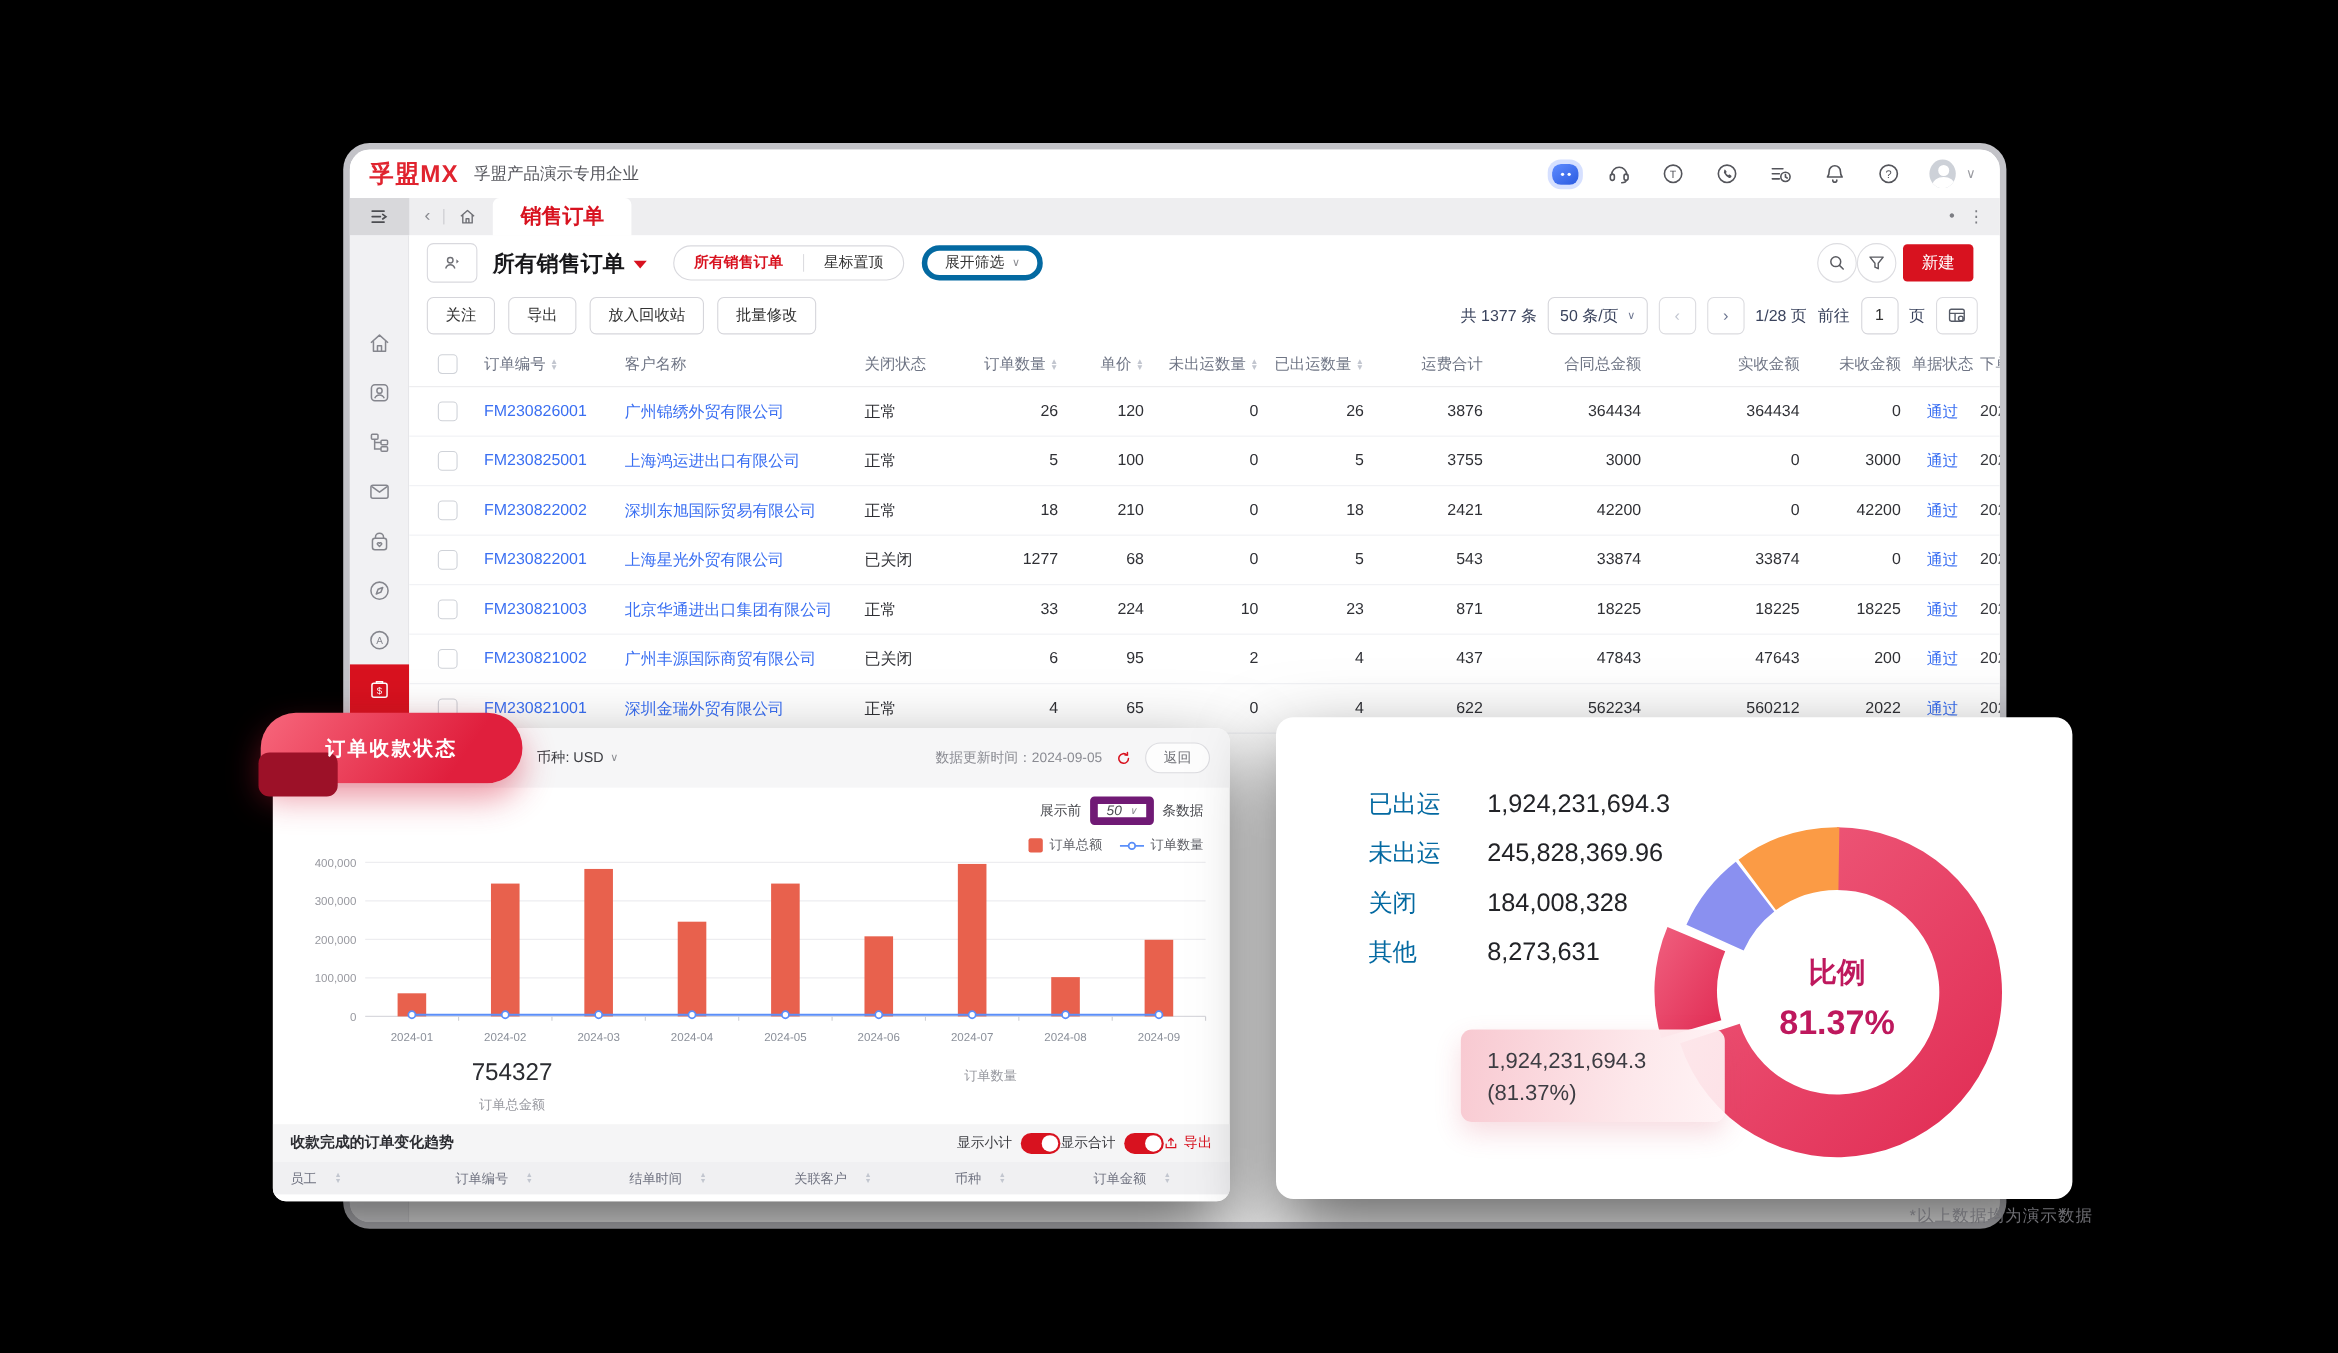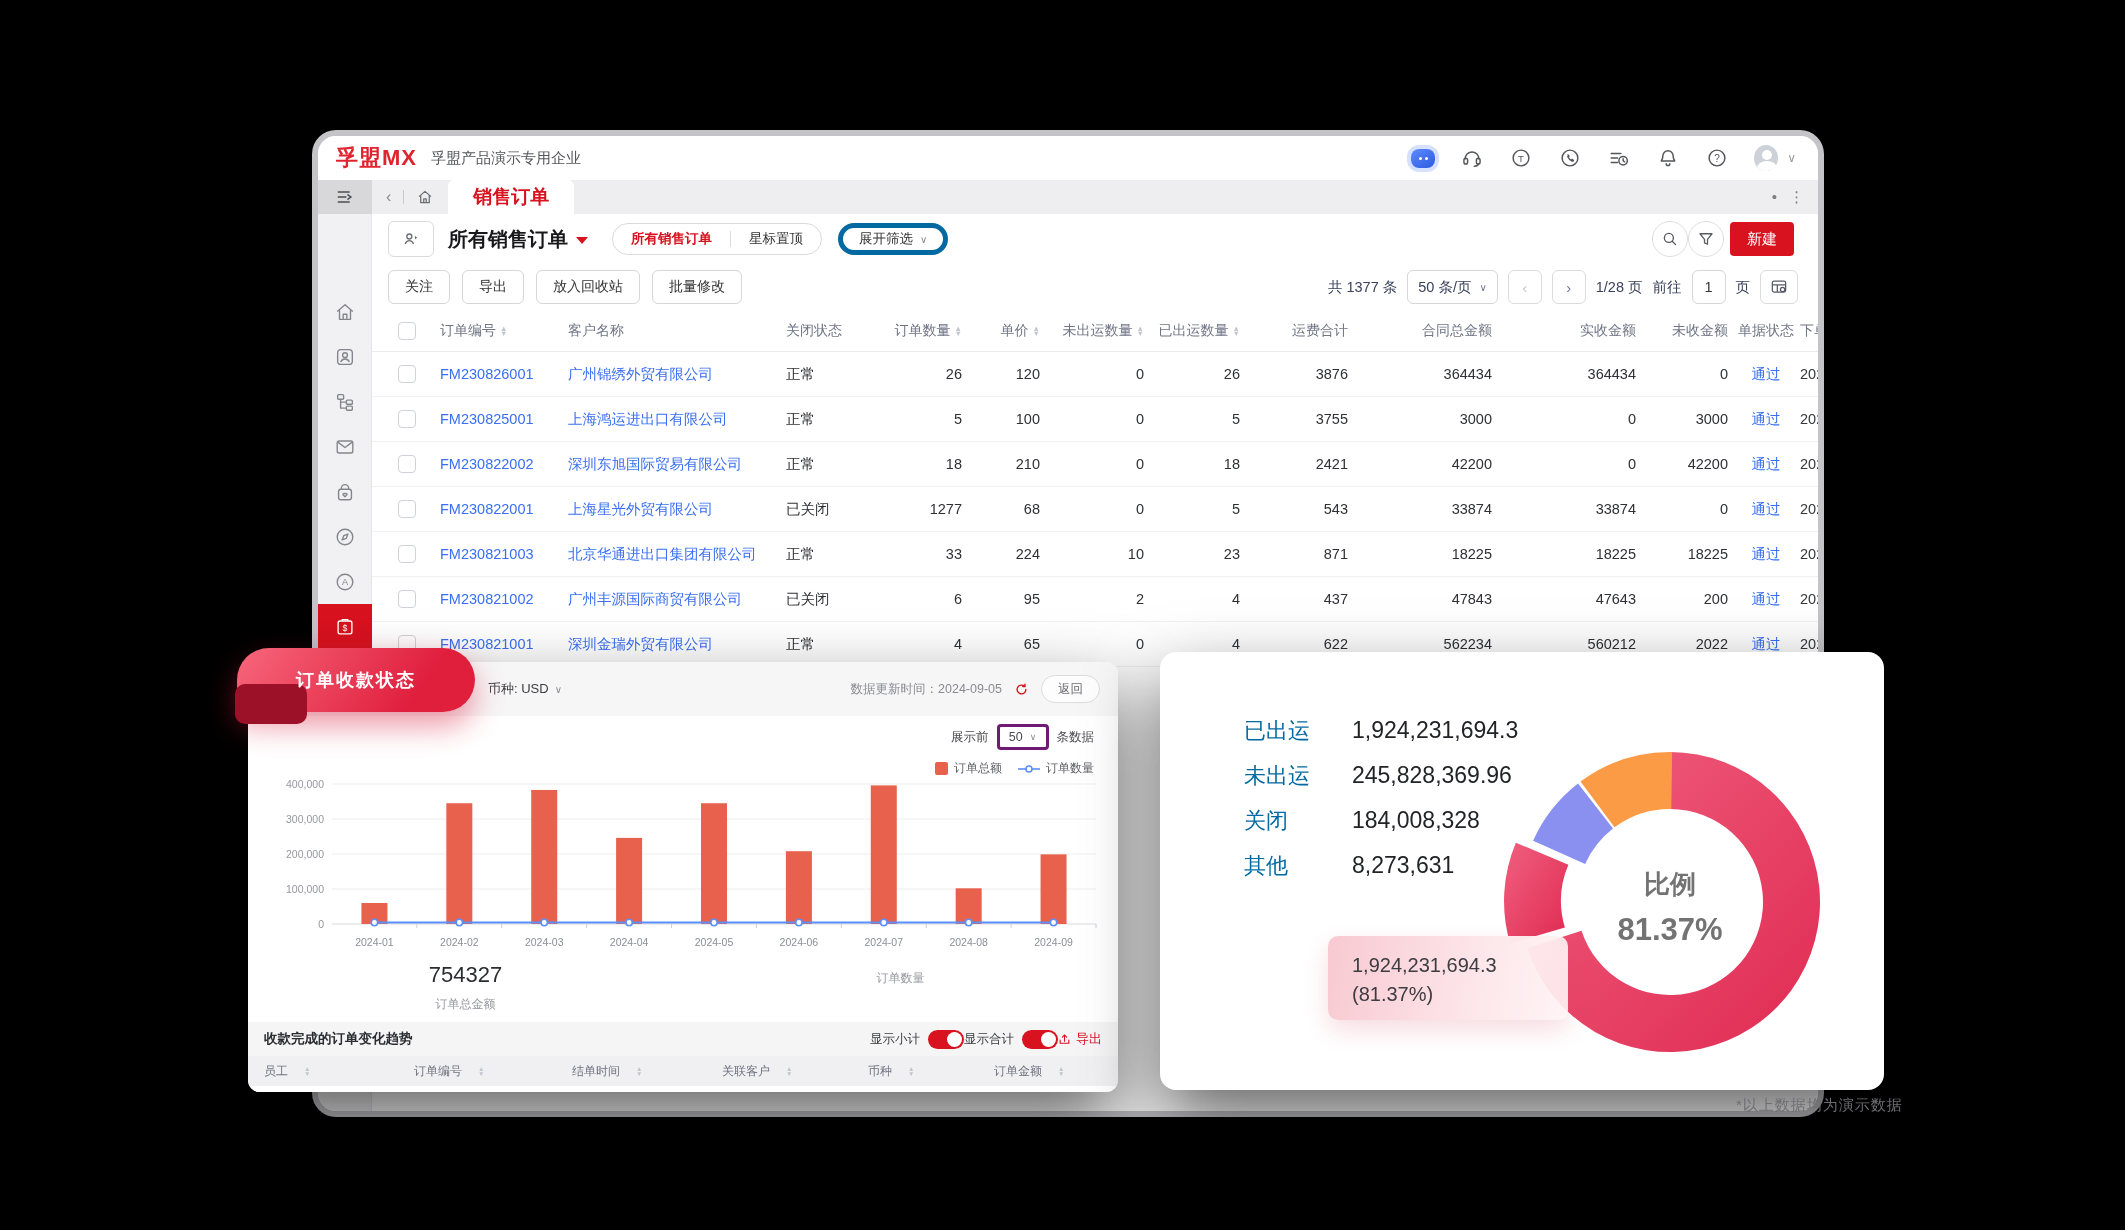--- a/index.html
+++ b/index.html
@@ -97,21 +97,21 @@
   .card-left { position:absolute; left:248px; top:662px; width:870px; height:430px; background:#fff; border-radius:12px;
     box-shadow:0 30px 70px rgba(0,0,0,.6); z-index:20; overflow:hidden; }
   .cl-header { position:absolute; left:0; top:0; width:100%; height:54px; background:#f6f6f7; display:flex; align-items:center; }
   .currency { margin-left:240px; font-size:13px; color:#3c3d42; display:flex; align-items:center; gap:6px; }
   .currency .v { font-size:10px; color:#8a8b90; }
   .cl-header-right { margin-left:auto; margin-right:18px; display:flex; align-items:center; gap:12px; }
   .upd-time { font-size:12.5px; color:#8a8b92; }
   .refresh-ic { color:#d8121f; display:flex; }
   .back-pill { height:28px; border:1px solid #dcdce0; background:#fdfdfd; border-radius:15px; padding:0 16px; display:flex; align-items:center; font-size:12.5px; color:#6d6e74; }
   .show-top { position:absolute; right:24px; top:62px; display:flex; align-items:center; gap:8px; font-size:12.5px; color:#4a4b50; }
-  .mini-select { height:26px; min-width:52px; border:3px solid #701a75; border-radius:4px; display:flex; align-items:center; justify-content:center; gap:7px; padding:0 8px; }
+  .mini-select { height:26px; min-width:52px; border:7px solid #701a75; border-radius:4px; display:flex; align-items:center; justify-content:center; gap:7px; padding:0 8px;font-style:italic; }
   .mini-select .v { font-size:9px; color:#8a8b90; }
   .legend { position:absolute; right:24px; top:98px; display:flex; align-items:center; gap:16px; font-size:12px; color:#5e5f66; }
   .lg-sq { width:13px; height:13px; border-radius:2px; background:#e8614d; display:inline-block; }
   .lg-item { display:flex; align-items:center; gap:6px; }
   #barchart { position:absolute; left:8px; top:112px; }
   .summary { position:absolute; left:0; top:300px; width:100%; display:flex; }
   .sum-col { width:50%; text-align:center; }
   .sum-val { font-size:22px; color:#2b2c31; }
   .sum-lab { font-size:12px; color:#97989f; margin-top:8px; }
   .sec-strip { position:absolute; left:0; top:360px; width:100%; height:34px; background:#f5f5f6; display:flex; align-items:center; }
@@ -127,21 +127,21 @@
   .mini-row { position:absolute; left:0; top:424px; width:100%; height:30px; font-size:13px; color:#2f3035; background:#fff; }
 
   
   .card-right { position:absolute; left:1160px; top:652px; width:724px; height:438px; background:#fff; border-radius:16px;
     box-shadow:0 30px 70px rgba(0,0,0,.6); z-index:20; }
   .stats { position:absolute; left:84px; top:56px; }
   .stat-row { display:flex; height:45px; align-items:center; }
   .stat-label { width:108px; font-size:22px; color:#0369a1; }
   .stat-value { font-size:23px; color:#222327; }
   #donut { position:absolute; left:320px; top:60px; }
-  .donut-center { position:absolute; left:415px; top:215px; width:190px; text-align:center; color:#737373; }
+  .donut-center { position:absolute; left:415px; top:215px; width:190px; text-align:center; color:#be185d; }
   .dc-t { font-size:26px; font-weight:bold; }
   .dc-v { font-size:31px; font-weight:bold; margin-top:10px; }
   .tooltip { position:absolute; left:168px; top:284px; width:240px; height:84px; border-radius:10px;
     background:linear-gradient(100deg,#f8c9d1,#fde8eb 65%,rgba(255,243,245,.9));
     box-shadow:0 10px 24px rgba(210,60,90,.18);
     padding:15px 0 0 24px; font-size:20px; color:#3c3c42; line-height:1.45; }
 
   .watermark { position:absolute; left:1736px; top:1096px; font-size:15px; color:#6e6e73; letter-spacing:1px; z-index:40; }
 
   svg { display:block; }

